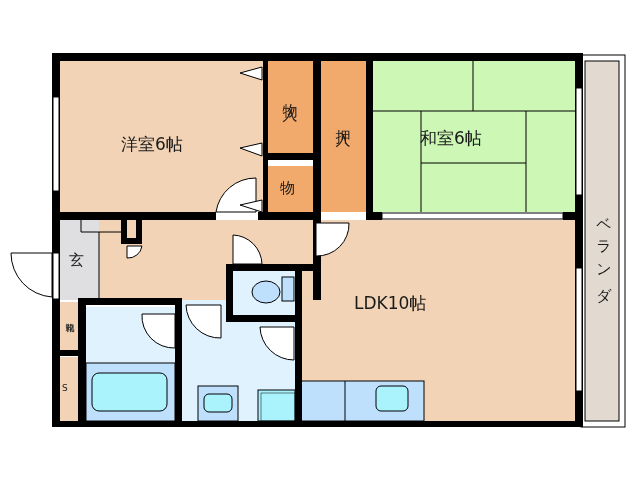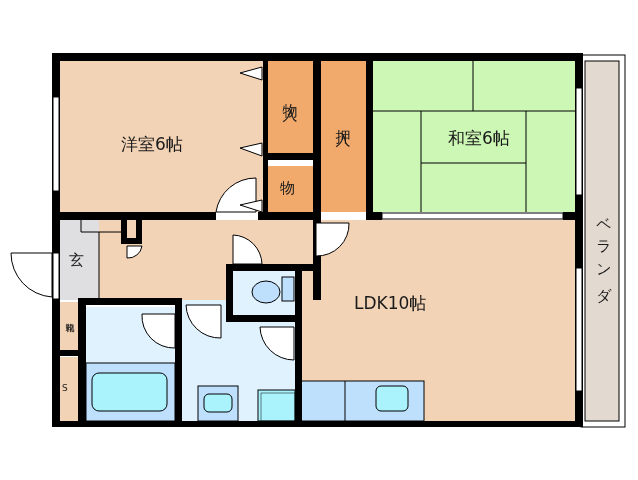--- a/index.html
+++ b/index.html
@@ -117,21 +117,21 @@
     <path d="M260 327 A34 34 0 0 0 294 360 V327 Z"></path>
     <path d="M127 246 H142 A14 14 0 0 1 127 258 Z"></path>
 
     <path d="M240 73 L262 67 L262 80 Z"></path>
     <path d="M240 148 L262 143 L262 156 Z"></path>
     <path d="M240 205 L262 200 L262 212 Z"></path>
   </g>
 </svg>
 
 <div class="lbl big" style="left:121px; top:133px;">洋室6帖</div>
-<div class="lbl big" style="left:448px; top:127px;">和室6帖</div>
+<div class="lbl big" style="left:420px; top:127px;">和室6帖</div>
 <div class="lbl big" style="left:354px; top:292px;">LDK10帖</div>
 <div class="lbl mid vert" style="left:280px; top:92px; letter-spacing:2px;">物入</div>
 <div class="lbl mid" style="left:280px; top:179px;">物</div>
 <div class="lbl mid vert" style="left:333px; top:117px; letter-spacing:2px;">押入</div>
 <div class="lbl mid" style="left:69px; top:251px;">玄</div>
 <div class="lbl sm vert" style="left:64px; top:316px; letter-spacing:0;">靴箱</div>
 <div class="lbl sm" style="left:62px; top:383px;">S</div>
 <div class="lbl mid vert" style="left:594px; top:207px;">ベランダ</div>
 
 </body></html>

